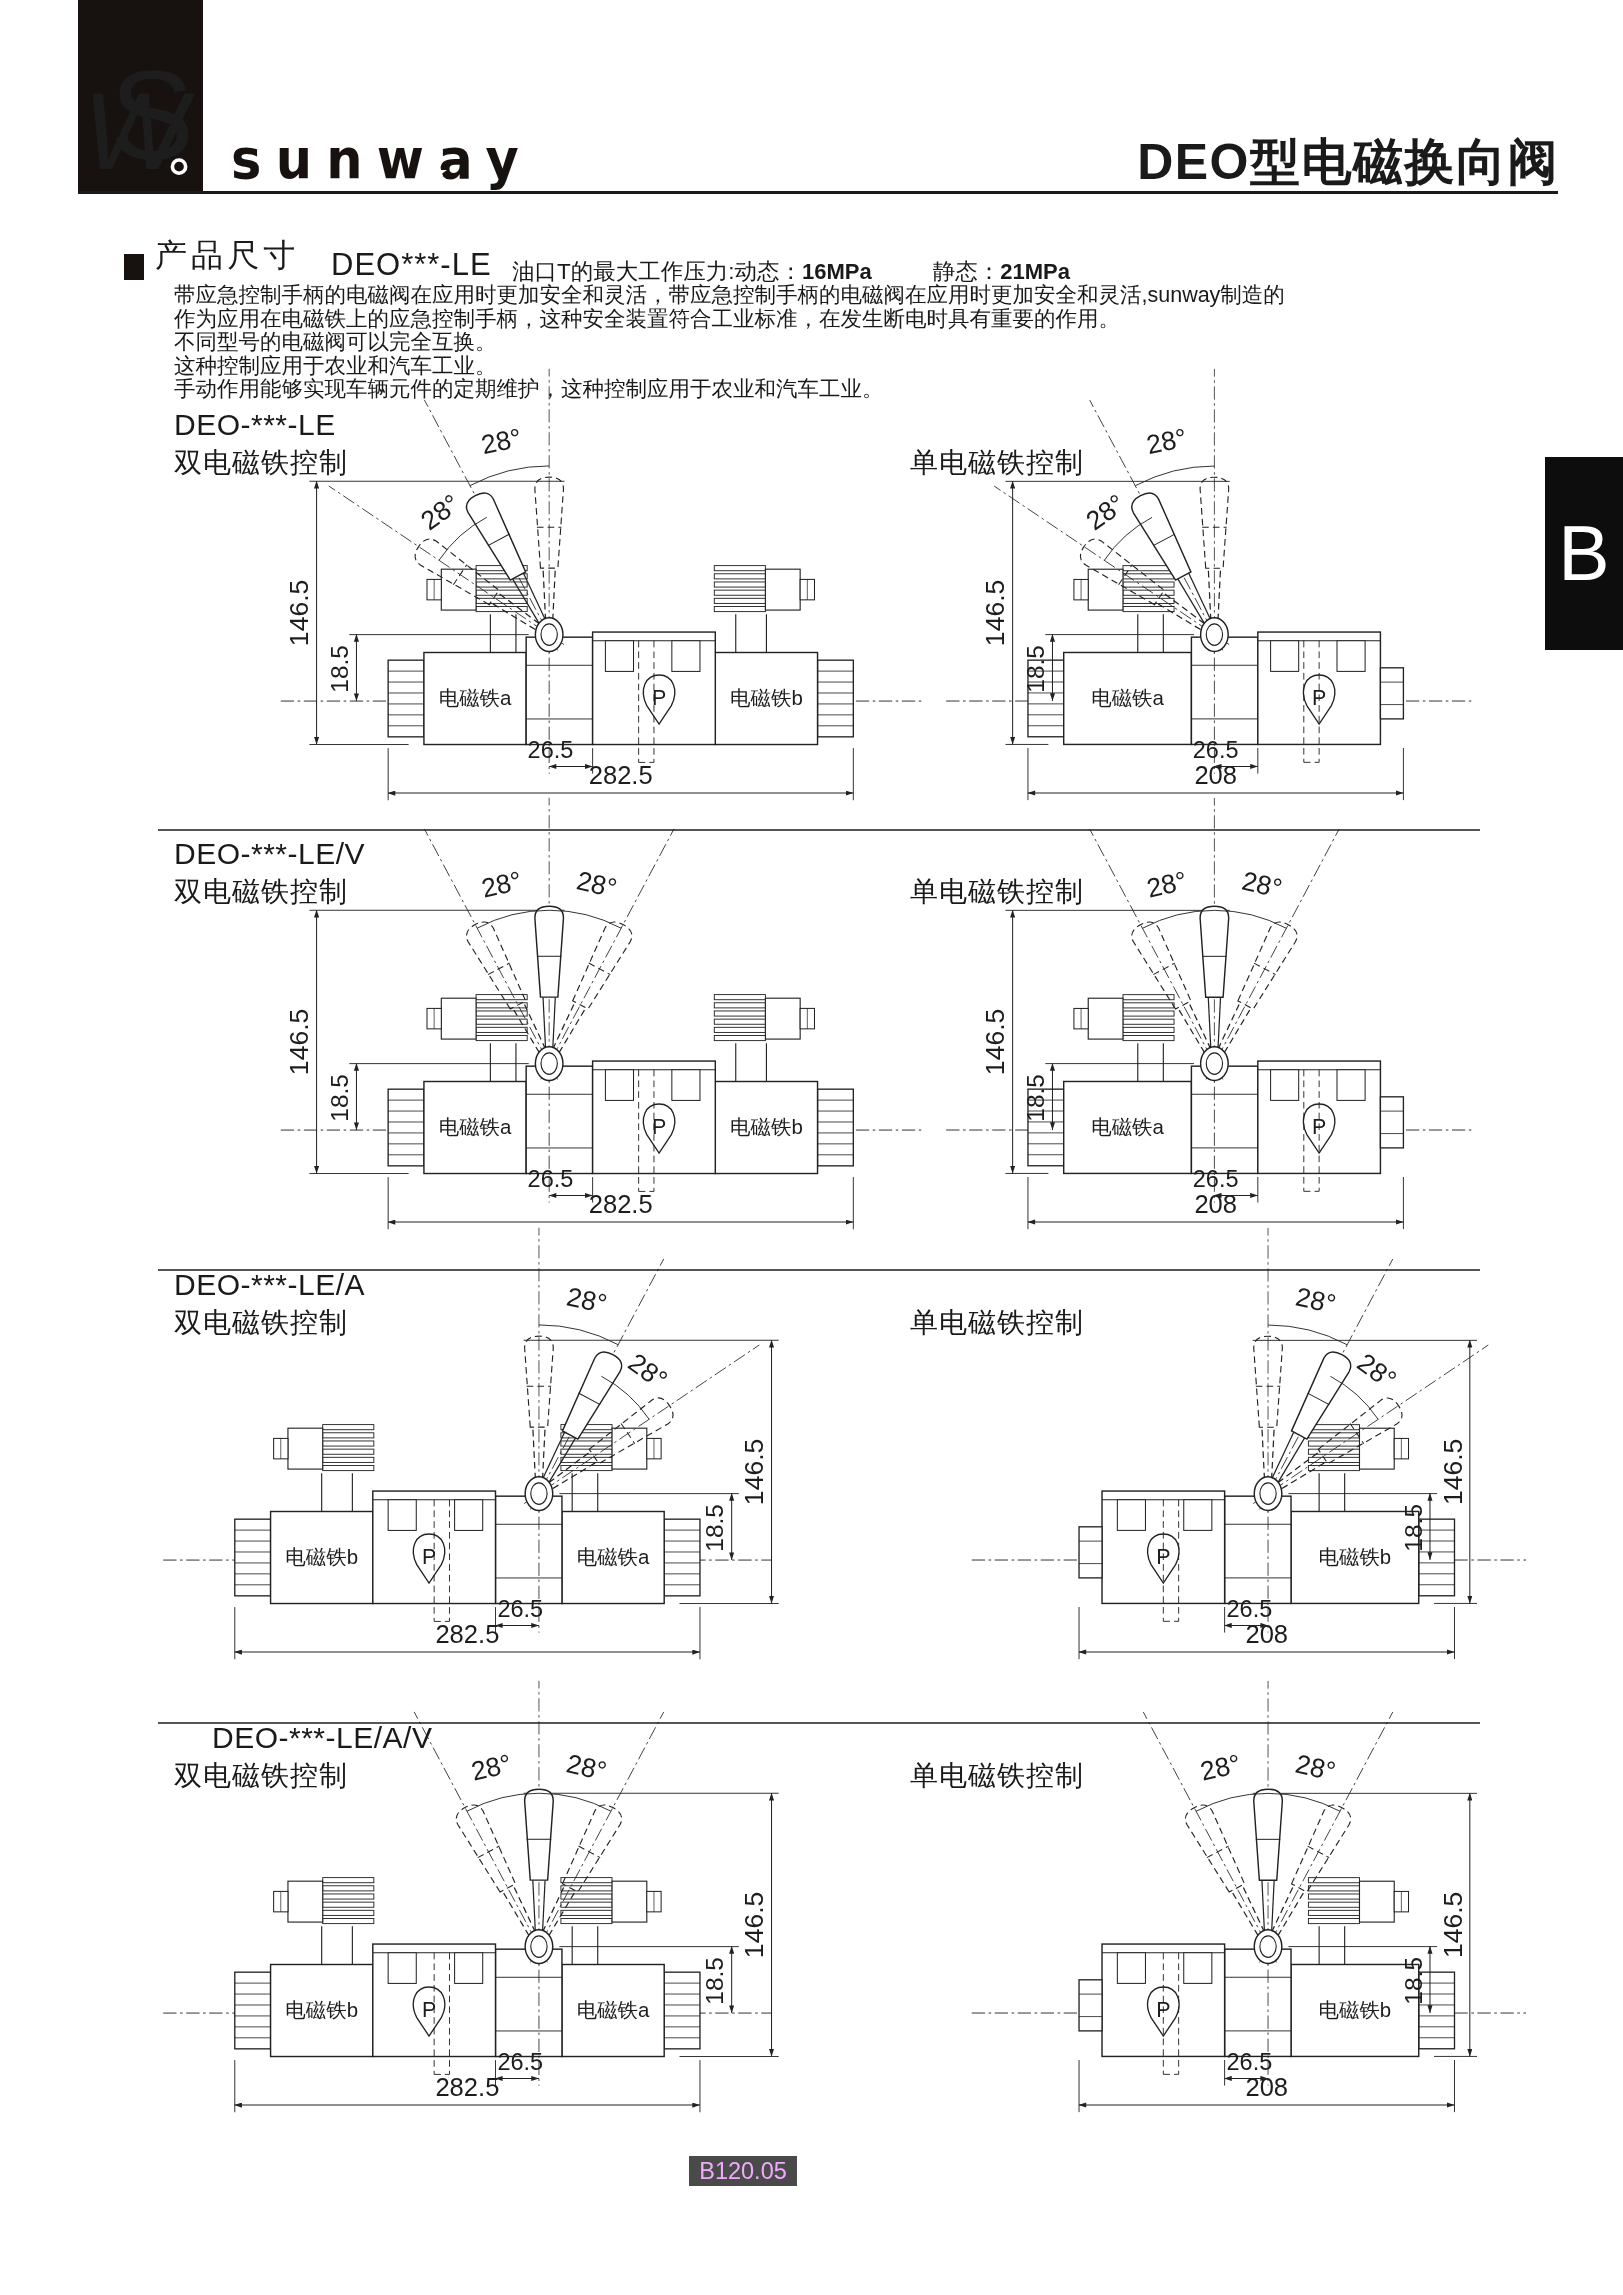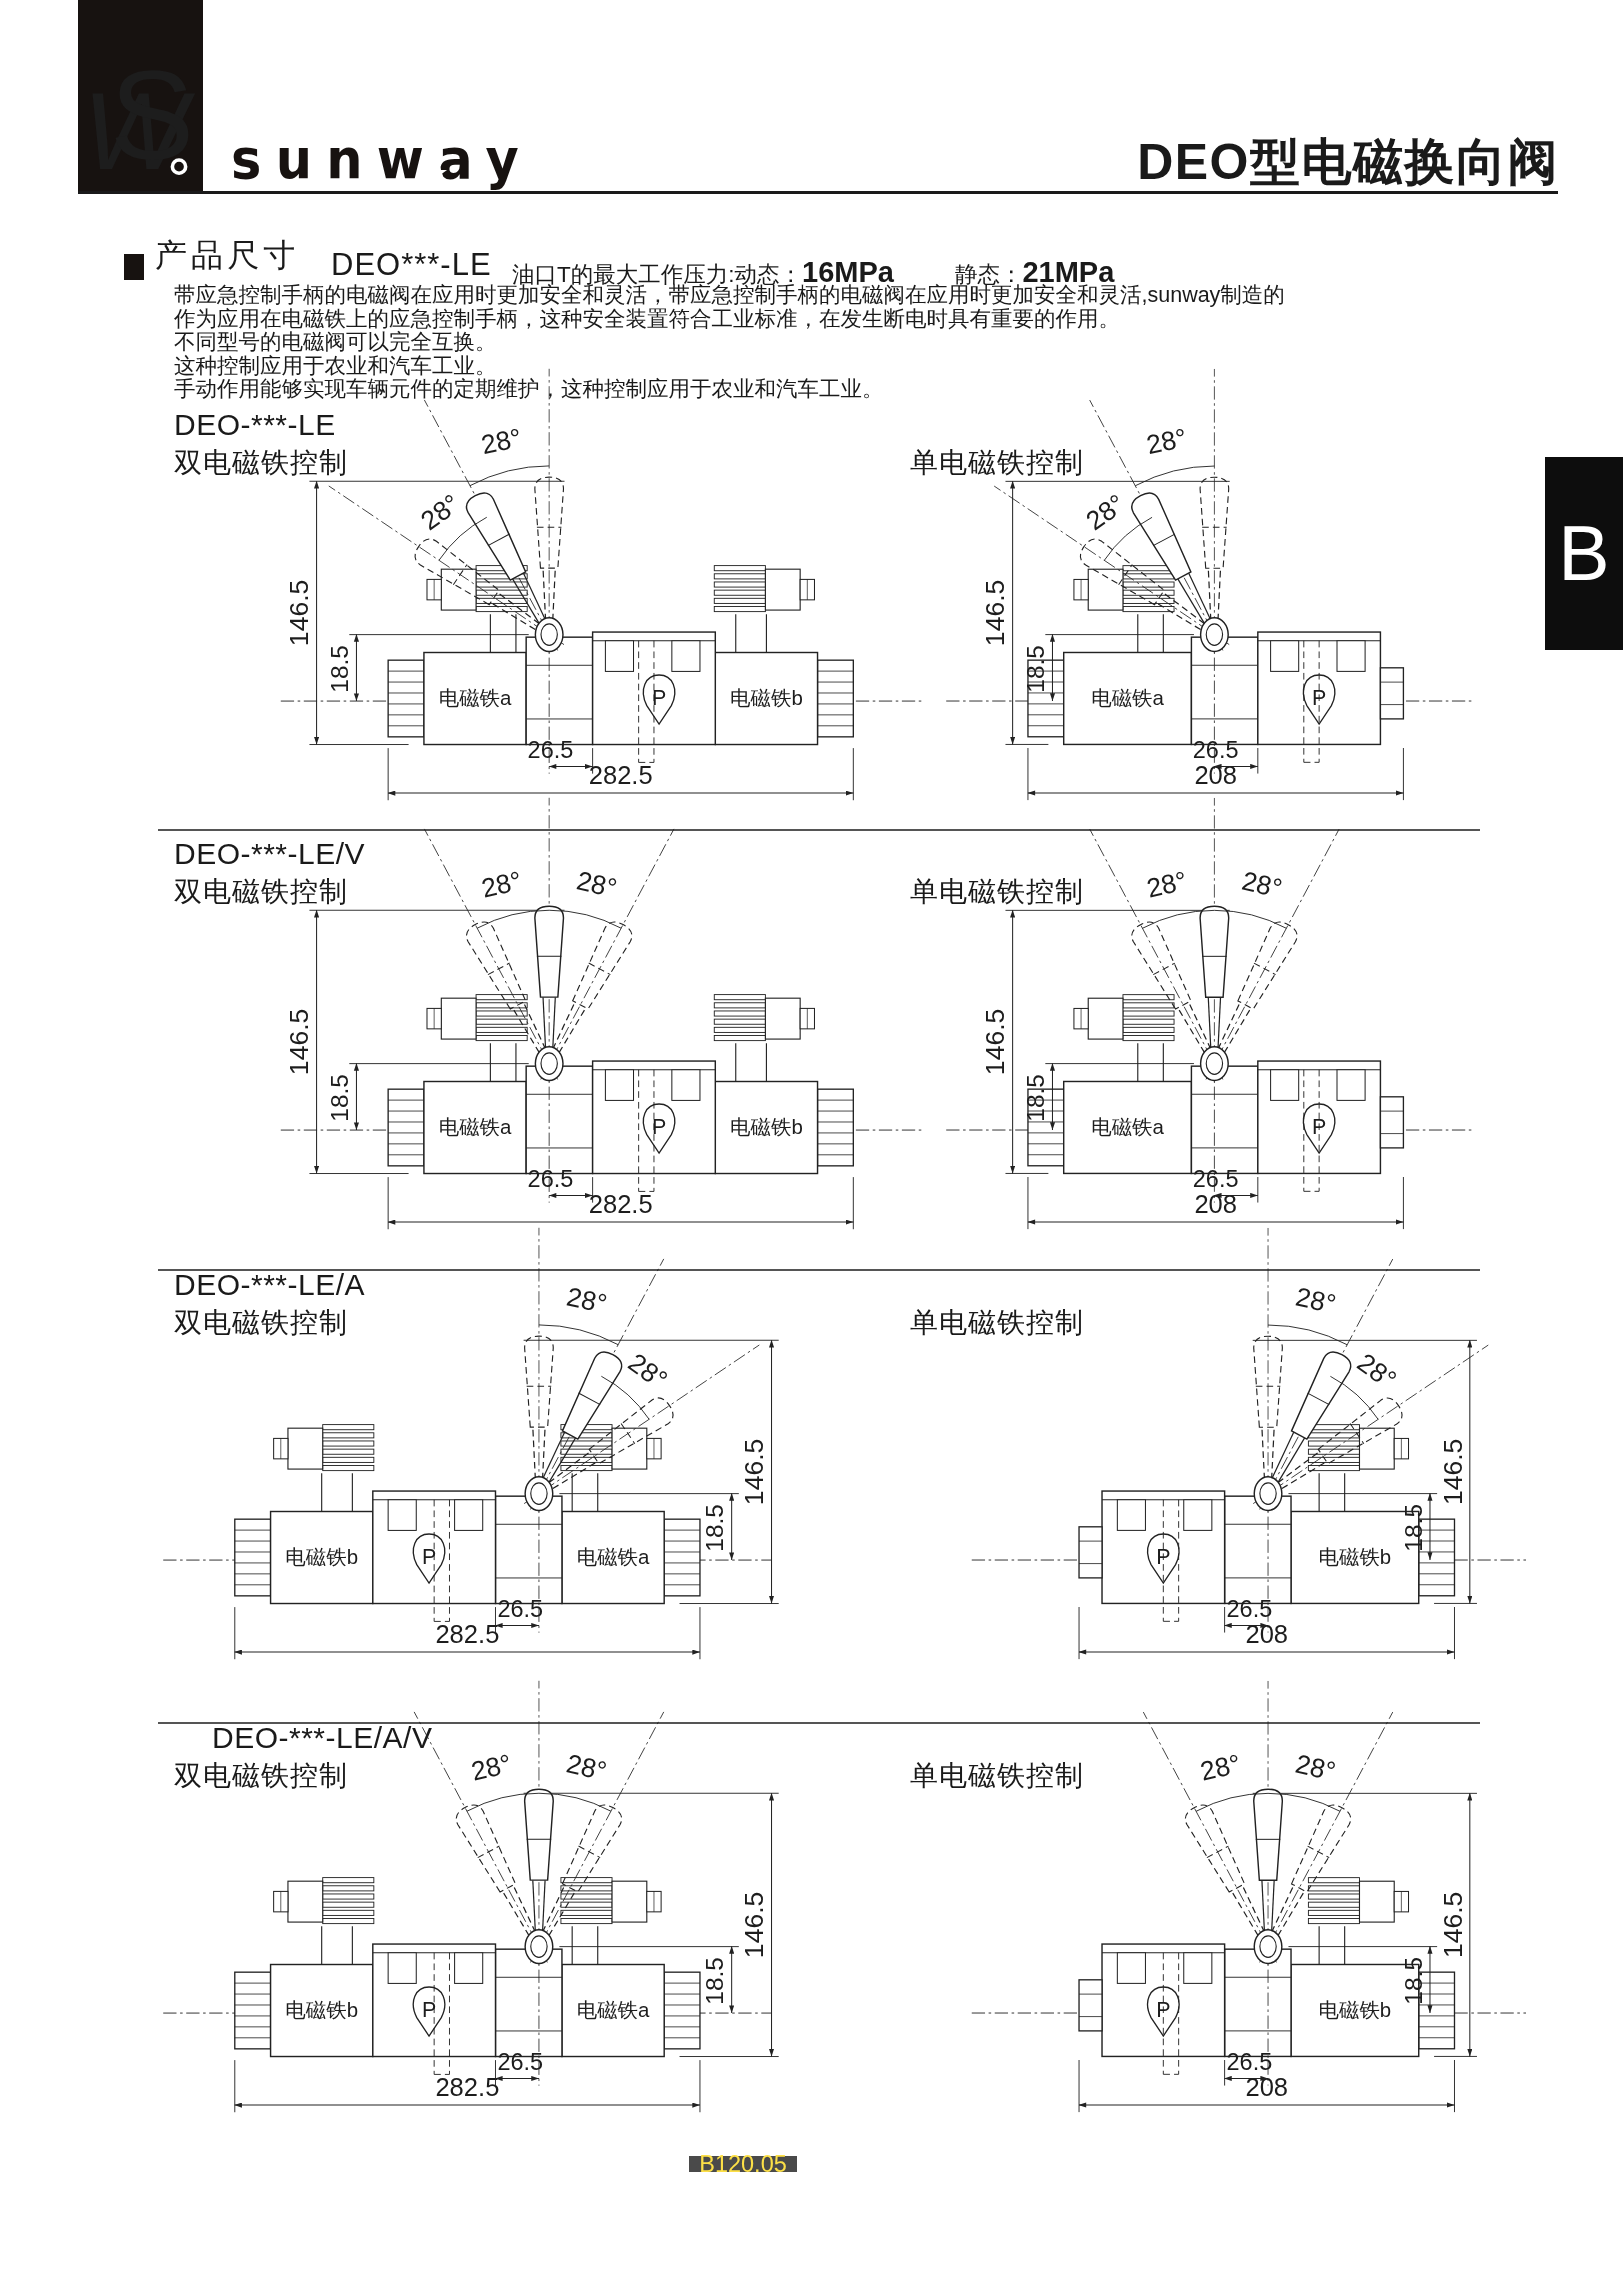--- a/index.html
+++ b/index.html
@@ -13,27 +13,27 @@
   #page-title{right:64px;top:129px;font-size:50px;font-weight:bold;letter-spacing:1.5px;
               font-family:"Liberation Sans","DejaVu Sans",sans-serif;}
   #header-rule{left:78px;top:191px;width:1480px;height:2.6px;background:#1a1a1a;}
   #side-tab{left:1545px;top:457px;width:78px;height:193px;background:#0d0d0d;color:#fff;
             display:flex;align-items:center;justify-content:center;font-size:77px;font-weight:400;}
   #bullet-square{left:124px;top:254px;width:20.4px;height:25.6px;background:#171210;}
   #intro-title{left:155px;top:234px;font-size:32px;letter-spacing:4.1px;font-weight:500;}
   #intro-model{left:331px;top:247px;font-size:31px;letter-spacing:1px;font-weight:500;
                font-family:"Liberation Sans",sans-serif;}
   #pressure-row{left:512px;top:256px;font-size:22.5px;white-space:nowrap;}
-  #pressure-row b{font-size:29px;font-weight:bold;}
+  #pressure-row b{font-size:22px;font-weight:bold;}
   #pressure-gap{display:inline-block;width:61px;}
   #intro-paragraph{left:174px;top:284px;font-size:21.5px;line-height:23.5px;white-space:nowrap;}
   .sep{left:158px;width:1322px;height:2px;background:#555;}
   .sec-model{font-size:30px;letter-spacing:0.5px;font-weight:500;font-family:"Liberation Sans",sans-serif;}
   .sec-ctrl{font-size:28px;letter-spacing:1px;}
-  #footer-code{left:689px;top:2156px;width:108px;height:16px;background:#4a4a4a;color:#fde047;
+  #footer-code{left:689px;top:2156px;width:108px;height:30px;background:#4a4a4a;color:#f0abfc;
                display:flex;align-items:center;justify-content:center;font-size:23.5px;font-weight:500;}
   svg{position:absolute;overflow:visible;}
   svg text{font-family:"Liberation Sans","DejaVu Sans",sans-serif;fill:#1d1d1d;}
 </style>
 </head>
 <body>
 
 <div id="page">
 
   <div id="logo-block" class="abs">

